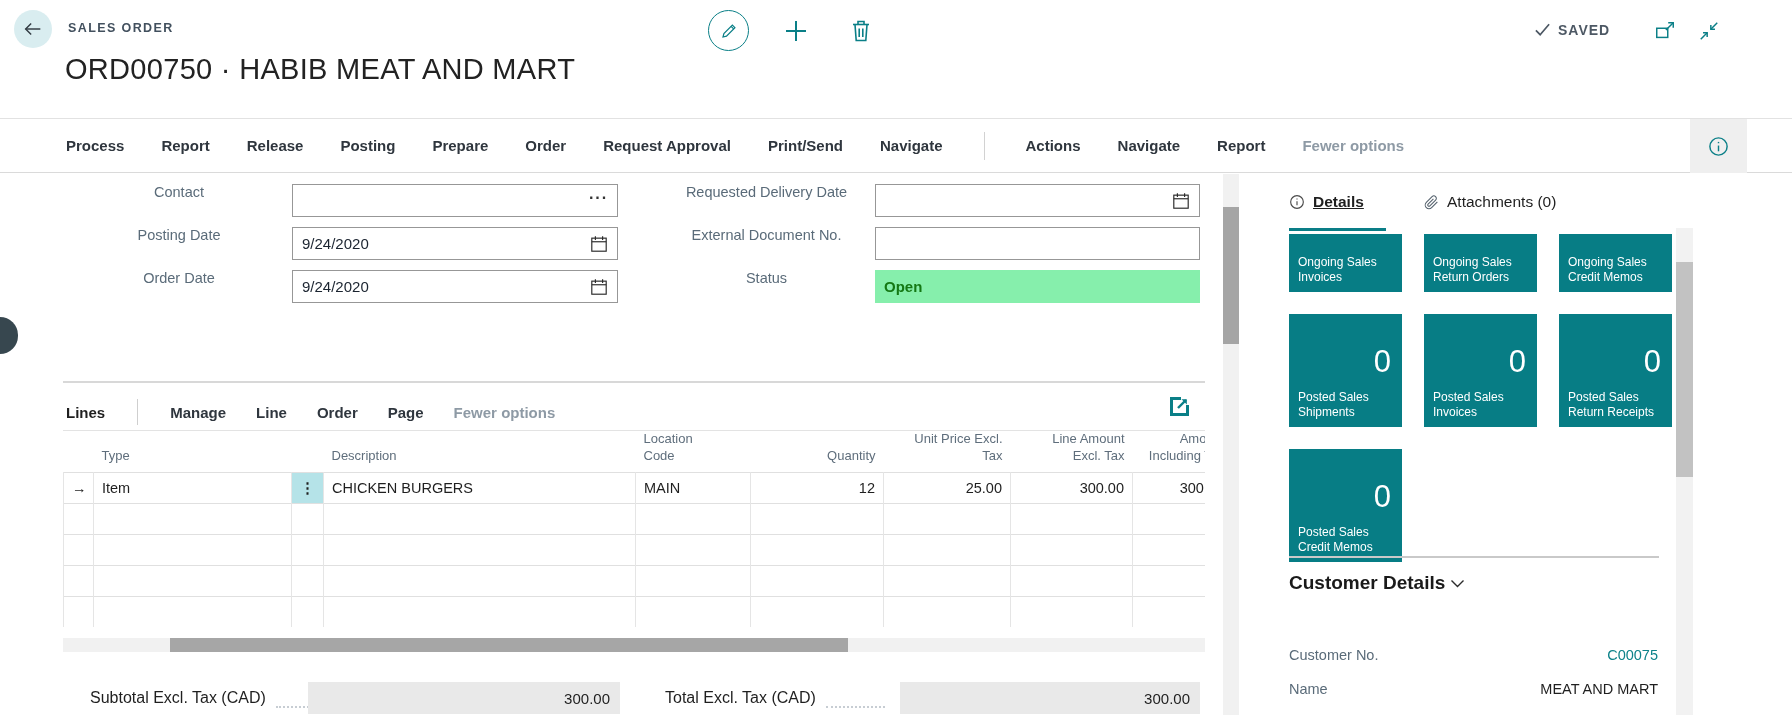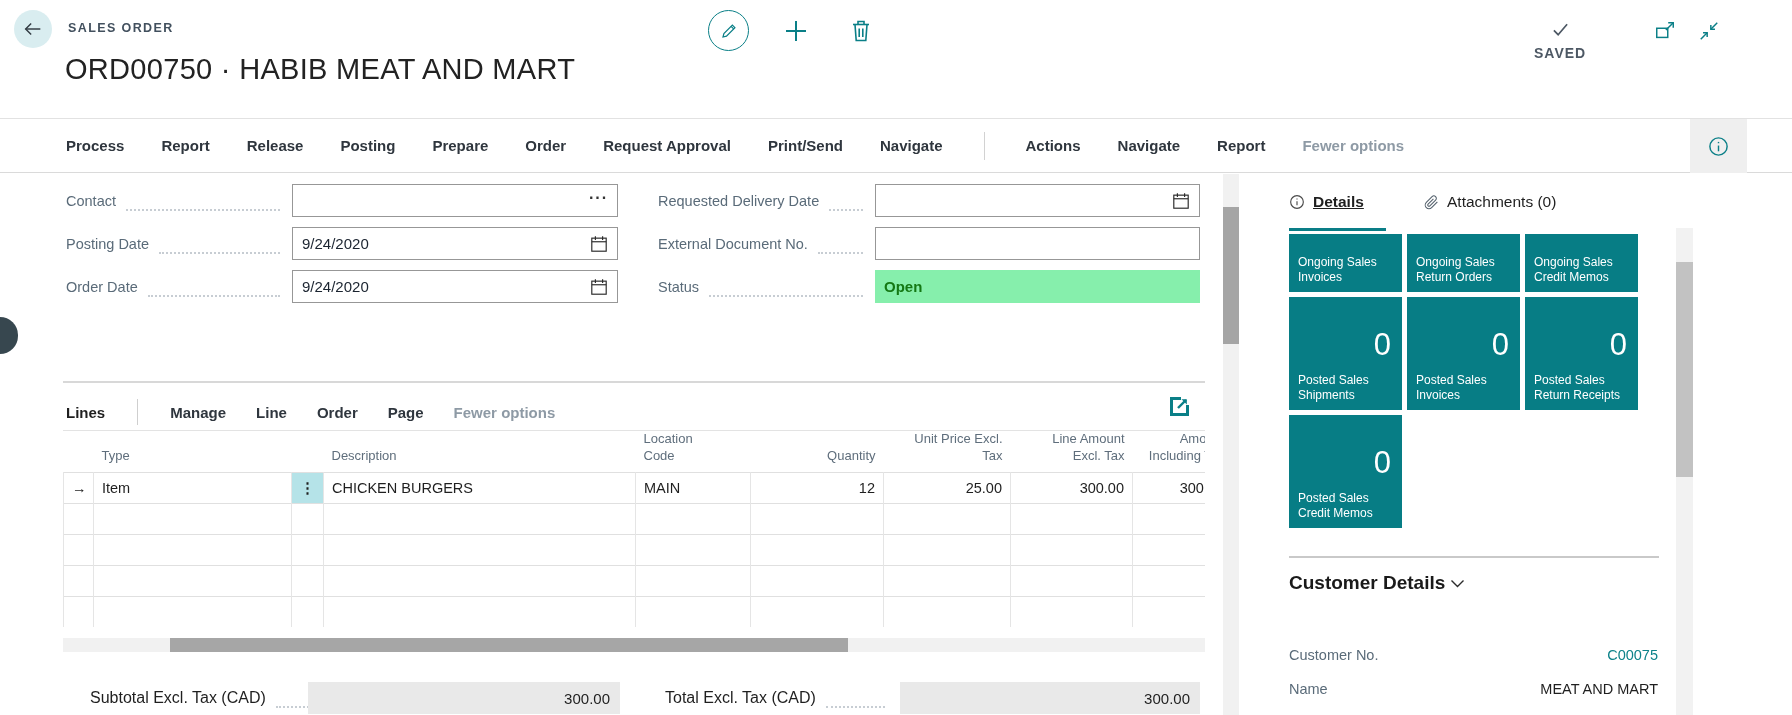--- a/index.html
+++ b/index.html
@@ -14,38 +14,38 @@
   .back-btn { left:14px; top:10px; width:38px; height:38px; border-radius:50%;
     background:#d9edf0; display:flex; align-items:center; justify-content:center; cursor:pointer; }
   .page-caption { left:68px; top:21px; font-size:12.5px; font-weight:bold;
     letter-spacing:1.4px; color:#42505e; }
   .page-title { left:65px; top:53px; font-size:29px; font-weight:400; color:#222; letter-spacing:.3px; }
   .edit-circle { left:708px; top:10px; width:41px; height:41px; border-radius:50%;
     border:1px solid #0a7f87; display:flex; align-items:center; justify-content:center; cursor:pointer; }
   .iconbtn { display:flex; align-items:center; justify-content:center; cursor:pointer; }
   .plus-btn  { left:782px; top:17px; width:28px; height:28px; }
   .trash-btn { left:848px; top:17px; width:26px; height:28px; }
-  .saved-chip { left:1534px; top:21px; display:flex; align-items:center; gap:7px;flex-direction:column; }
+  .saved-chip { left:1534px; top:21px; display:flex; align-items:center; gap:7px; }
   .saved-chip span { font-size:14px; letter-spacing:1px; font-weight:600; color:#4d5864; }
   .win-popout   { left:1653px; top:19px; width:24px; height:24px; }
   .win-collapse { left:1697px; top:19px; width:24px; height:24px; }
 
   
   .menubar { left:0; top:118px; width:1792px; height:55px;
     border-top:1px solid #e2e2e2; border-bottom:1px solid #dadada;
     display:flex; align-items:center; padding-left:66px; gap:37px; }
   .mi { font-size:15px; color:#2f363e; cursor:pointer; white-space:nowrap;font-weight:bold; }
   .mi.fewer { color:#8e9aa5; }
   .msep { width:1px; height:28px; background:#d2d2d2; margin:0 4px; }
   .info-btn { left:1690px; top:119px; width:57px; height:54px; background:#efefef;
     display:flex; align-items:center; justify-content:center; cursor:pointer; }
 
   
   .frow { position:absolute; height:33px; display:flex; align-items:stretch; }
-  .frow .lblzone { display:flex; align-items:center; }
+  .frow .lblzone { display:flex; align-items:center;flex-direction:column; }
   .frow .lbl { font-size:14.5px; color:#5a6b79; white-space:nowrap; }
   .leader { flex:1; border-bottom:2px dotted #c7cdd3; margin:0 12px 0 10px; transform:translateY(-6px); align-self:flex-end; }
   .box { flex:1; height:33px; border:1px solid #979797; background:#fff;
     display:flex; align-items:center; padding:0 9px; font-size:15px; color:#1b2430; cursor:text; }
   .box .val { white-space:nowrap; }
   .box .trail { margin-left:auto; display:flex; align-items:center; }
   .lookup-dots { font-size:16px; font-weight:bold; letter-spacing:1px; color:#333; transform:translateY(-3px); }
   .box.disabled { border:none; background:#86efac; cursor:default; }
   .status-val { font-size:15px; font-weight:bold; }
 
@@ -95,21 +95,21 @@
 
   
   .fb-tab { top:193px; display:flex; align-items:center; gap:8px; cursor:pointer; }
   .fb-tab-details { left:1289px; }
   .fb-tab-details .txt { font-size:15.5px; font-weight:bold; color:#1f1f1f;text-decoration:underline; }
   .fb-tab-attach { left:1424px; }
   .fb-tab-attach .txt { font-size:15.5px; color:#1f1f1f; }
   .fb-underline { left:1289px; top:228px; width:97px; height:3px; background:#0a7e87; }
 
   .tiles { left:1289px; top:234px; width:349px; display:grid;
-    grid-template-columns:repeat(3,113px); grid-template-rows:58px 113px 113px; gap:5px; }
+    grid-template-columns:repeat(3,113px); grid-template-rows:58px 113px 113px; gap:22px; }
   .tile { position:relative; background:#077d85; cursor:pointer; }
   .tile .tlabel { position:absolute; left:9px; right:4px; bottom:6px;
     font-size:12px; line-height:1.3; color:#fff; }
   .tile .tvalue { position:absolute; right:11px; top:30px; font-size:31px; font-weight:300; color:#fff; }
 
   .fb-divider { left:1289px; top:556px; width:370px; height:2px; background:#c9c9c9; }
   .fb-heading { left:1289px; top:572px; display:flex; align-items:center; gap:5px; cursor:pointer; }
   .fb-heading .txt { font-size:19px; font-weight:bold; color:#1a1a1a; }
   .fb-row { left:1289px; width:369px; height:22px; display:flex; align-items:center; justify-content:space-between; }
   .fb-row .flbl { font-size:14.5px; color:#5a6b79; }

